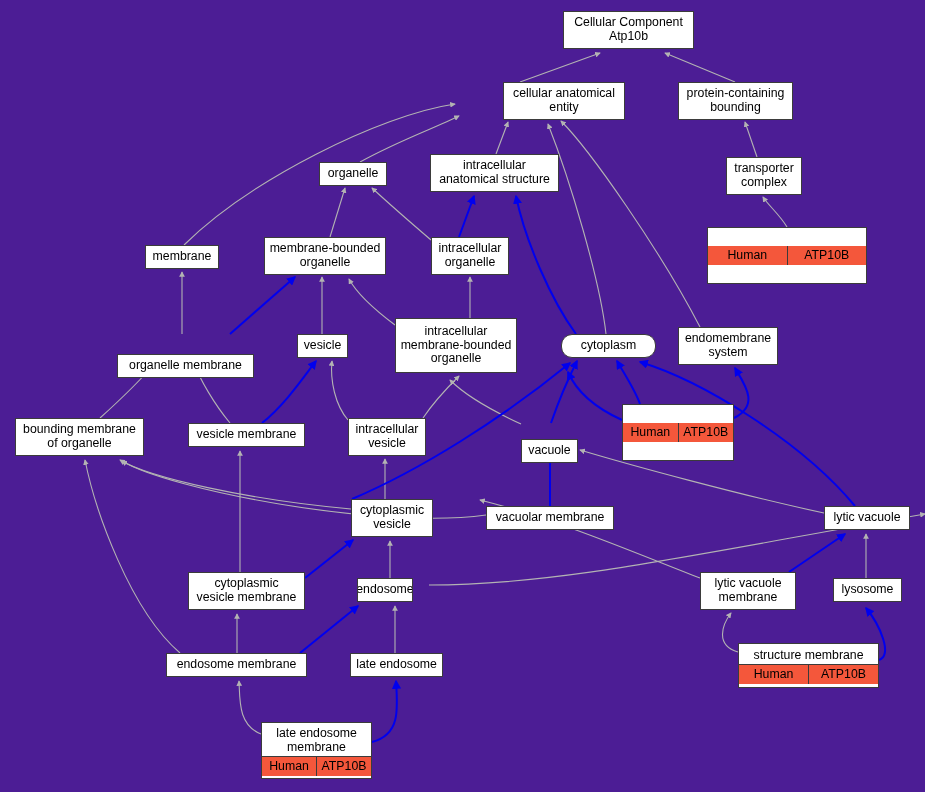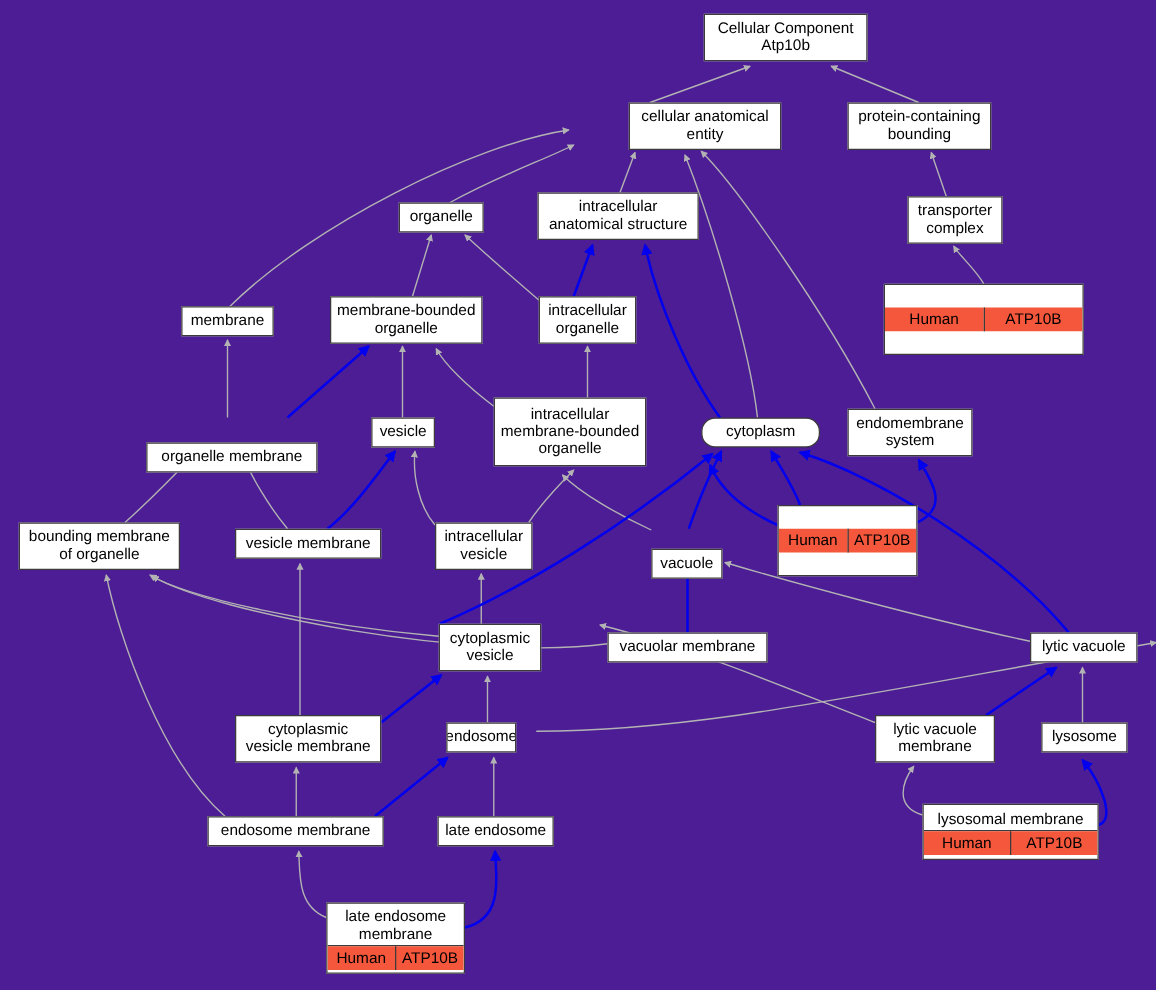--- a/index.html
+++ b/index.html
@@ -242,21 +242,21 @@
       <div class="node" style="left: 833px; top: 578px; width: 69px; height: 24px;">
         <div class="title">lysosome</div>
       </div>
       <div class="node" style="left: 166px; top: 653px; width: 141px; height: 24px;">
         <div class="title">endosome membrane</div>
       </div>
       <div class="node" style="left: 350px; top: 653px; width: 93px; height: 24px;">
         <div class="title">late endosome</div>
       </div>
       <div class="node annotated" style="left: 738px; top: 643px; width: 141px; height: 45px;">
-        <div class="title">lysosomal membrane</div>
+        <div class="title">structure membrane</div>
         <div class="annots">
           <div class="cell" style="background: rgb(244, 87, 59);">Human</div>
           <div class="cell" style="background: rgb(244, 87, 59);">ATP10B</div>
         </div>
       </div>
       <div class="node annotated" style="left: 261px; top: 722px; width: 111px; height: 57px;">
         <div class="title">late endosome
 membrane</div>
         <div class="annots">
           <div class="cell" style="background: rgb(244, 87, 59);">Human</div>

